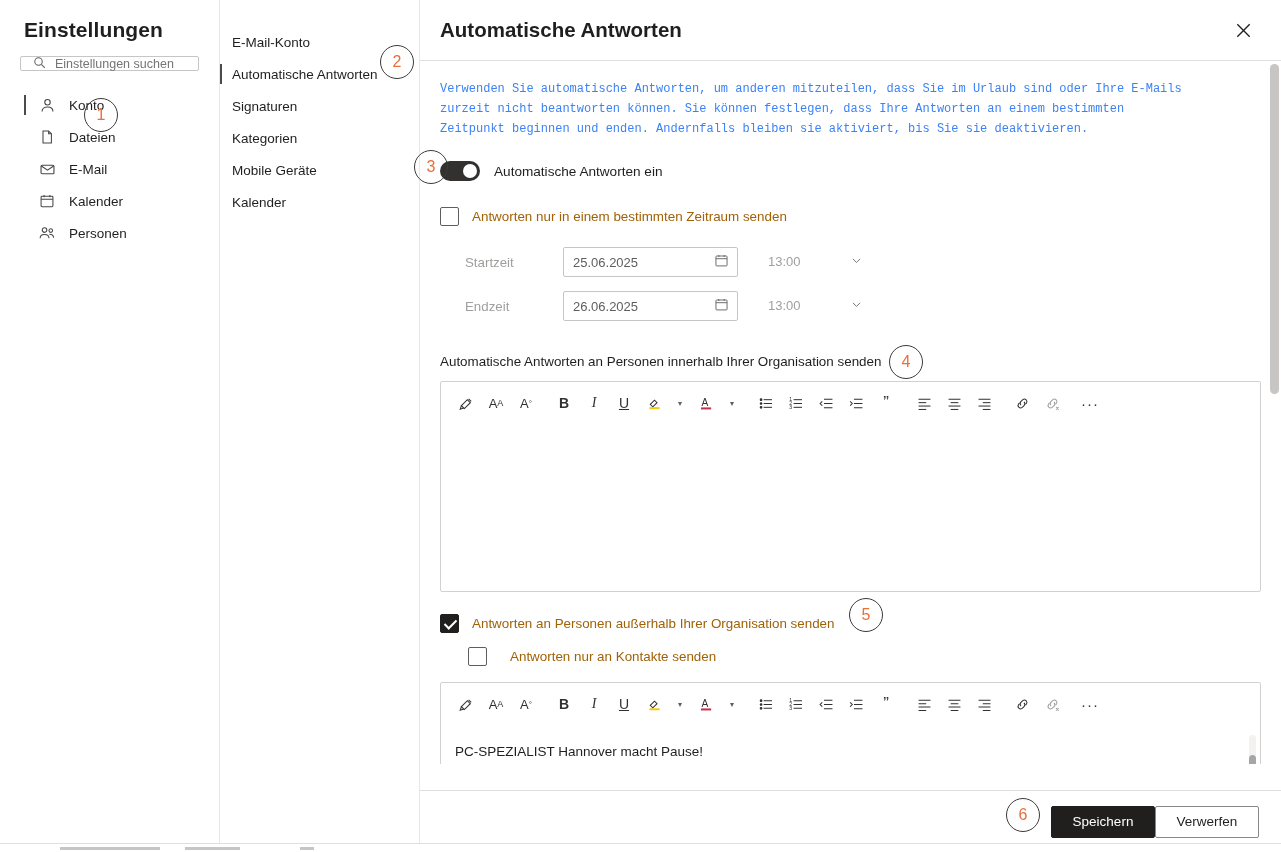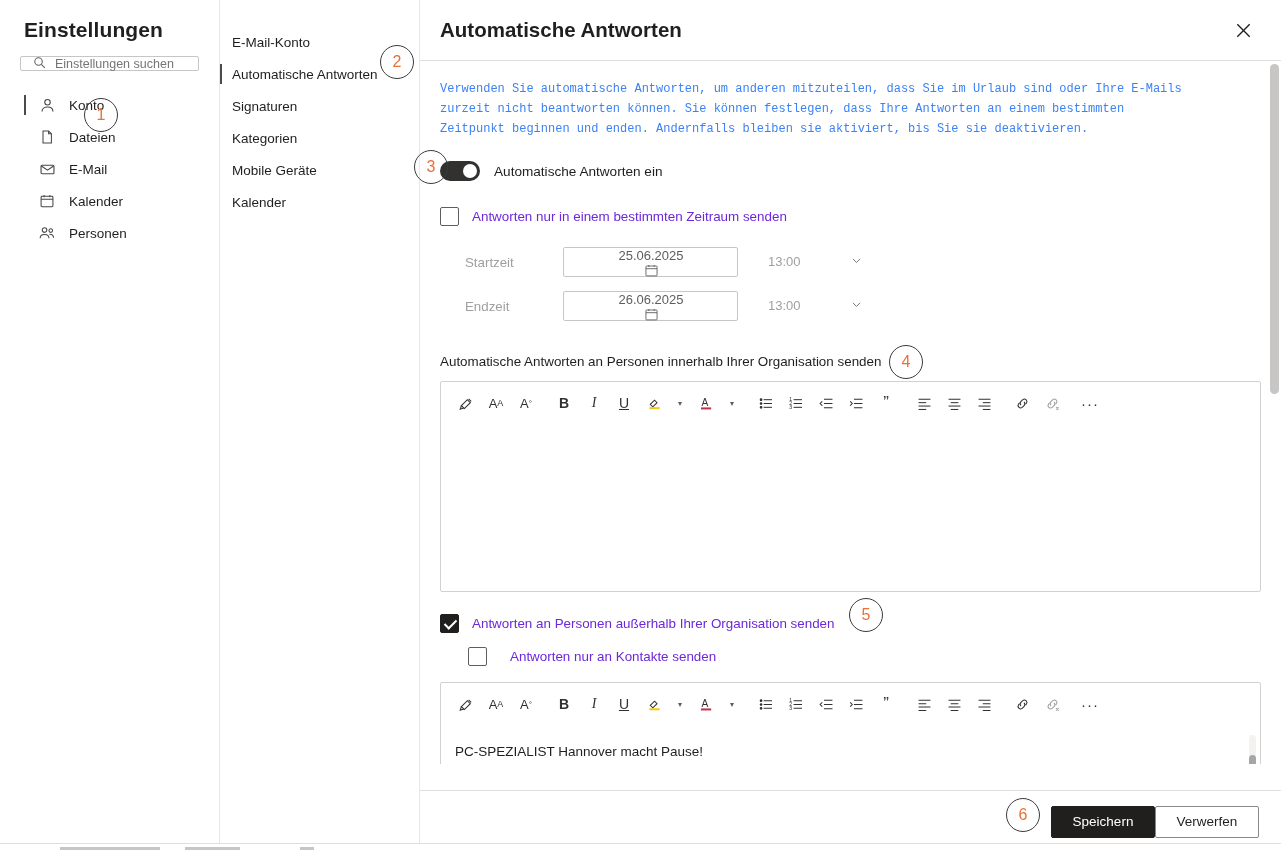--- a/index.html
+++ b/index.html
@@ -204,21 +204,21 @@
   }
   .cbx.checked::after {
     content: "";
     position: absolute;
     left: 6px; top: 2px;
     width: 5px; height: 10px;
     border: solid #ffffff;
     border-width: 0 2px 2px 0;
     transform: rotate(45deg);
   }
-  .cbx-label { font-size: 13.4px; color: #6d28d9; }
+  .cbx-label { font-size: 13.4px; color: #a16207; }
 
   .datetime-grid {
     margin-top: 14px;
   }
   .dt-row {
     display: flex;
     align-items: center;
     height: 44px;
     gap: 8px;
   }
@@ -233,21 +233,20 @@
     height: 30px;
     border: 1px solid #c8c6c4;
     border-radius: 2px;
     display: flex;
     align-items: center;
     justify-content: space-between;
     padding: 0 8px 0 9px;
     font-size: 13px;
     color: #605e5c;
     background: #fff;
-    flex-direction: column;
   }
   .dt-time {
     width: 110px;
     height: 30px;
     margin-left: 13px;
     border-bottom: 1px solid transparent;
     display: flex;
     align-items: center;
     justify-content: space-between;
     padding: 0 6px 0 9px;

